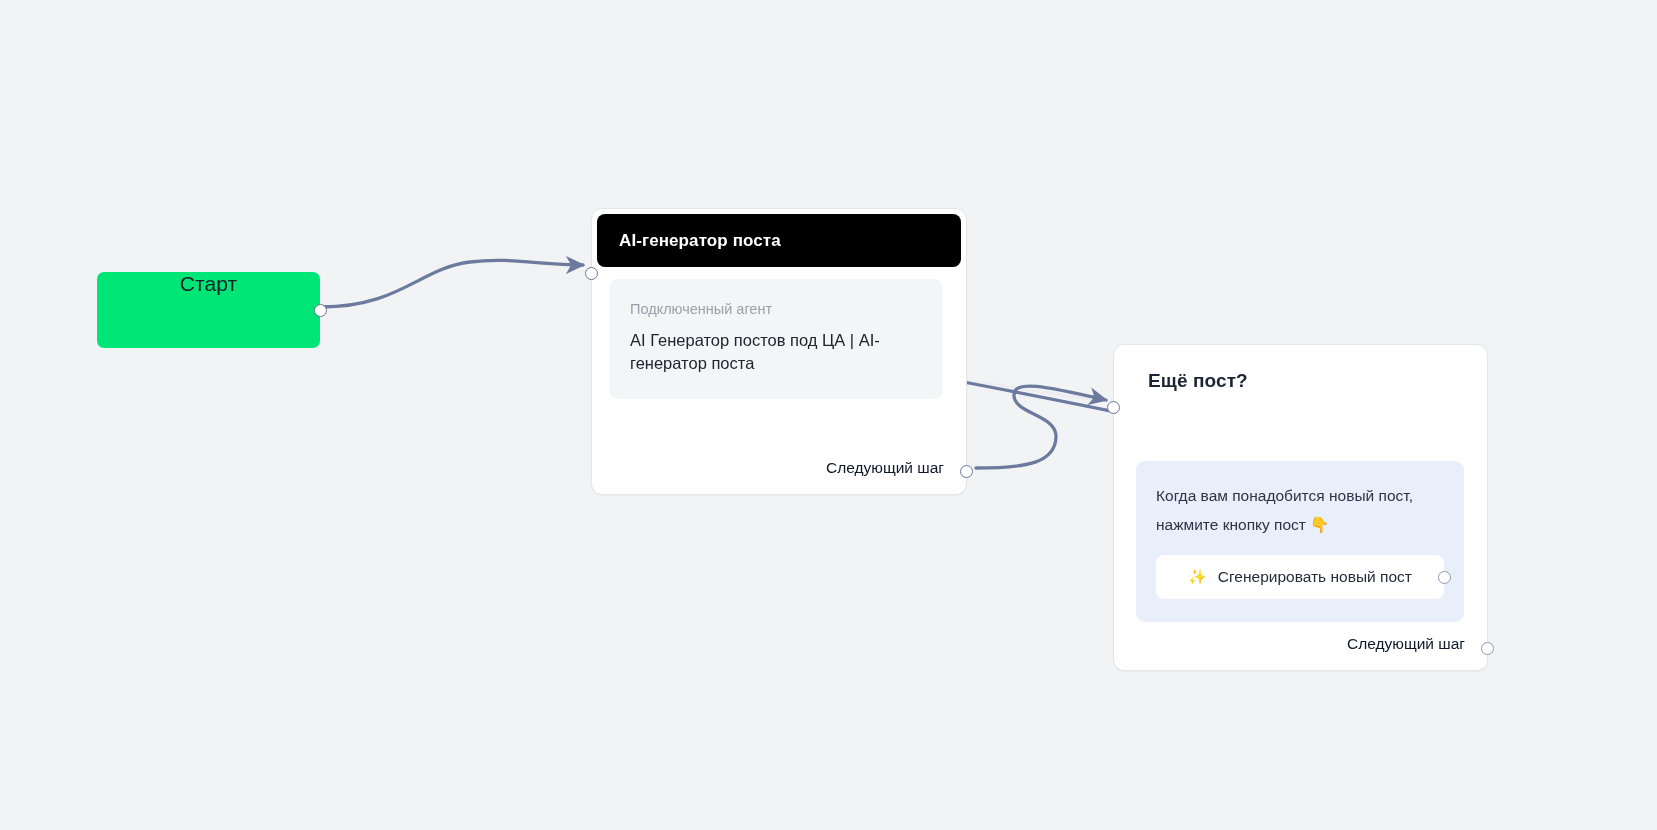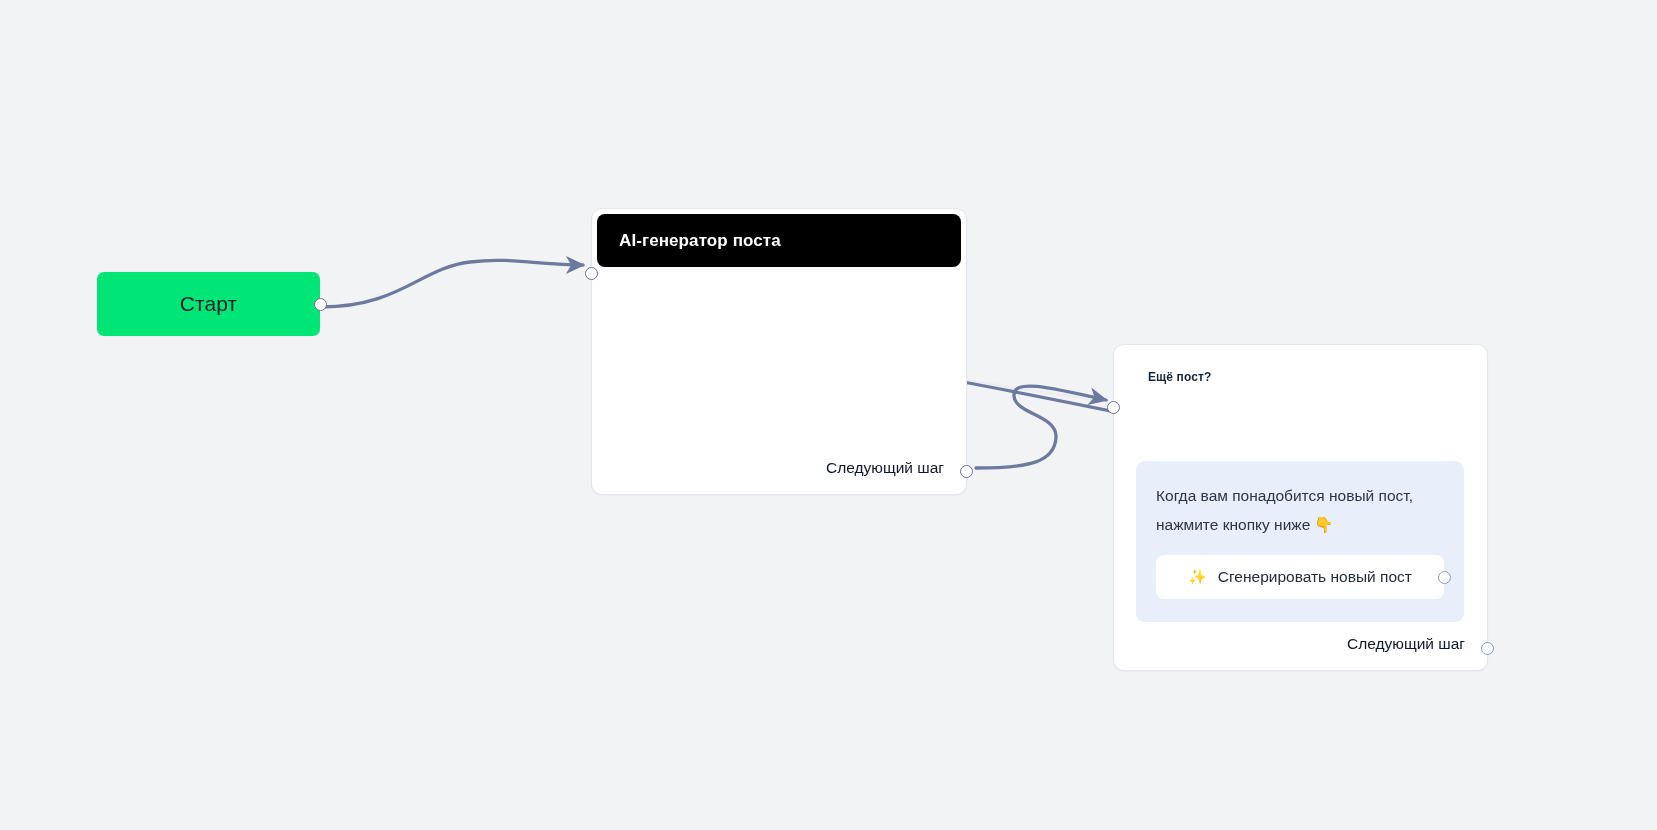--- a/index.html
+++ b/index.html
@@ -37,25 +37,24 @@
   .node {
     position: absolute;
     box-sizing: border-box;
   }
 
   
   .start-node {
     left: 97px;
     top: 272px;
     width: 223px;
-    height: 64px;
+    height: 76px;
     background: #00e676;
     border-radius: 7px;
     display: flex;
-    align-items: center;
     justify-content: center;
   }
   .start-node .start-label {
     font-size: 21px;
     color: #16202b;
     letter-spacing: .1px;
   }
 
   
   .card-node {
@@ -129,21 +128,21 @@
   .ask-node {
     left: 1113px;
     top: 344px;
     width: 375px;
     height: 327px;
   }
   .ask-title {
     position: absolute;
     left: 34px;
     top: 25px;
-    font-size: 12px;
+    font-size: 19px;
     font-weight: 700;
     color: #1b2434;
     letter-spacing: .1px;
   }
   .bubble {
     position: absolute;
     left: 22px;
     top: 68px;
     right: 23px;
     background: #e9eefb;
@@ -225,35 +224,39 @@
   </div>
 
   <div class="node card-node agent-node">
 
     <div class="agent-header">
       <span class="agent-title">AI-генератор поста</span>
     </div>
 
     <span class="handle" style="left:-7px; top:58px;"></span>
 
+    <div class="agent-body">
+      <div class="field-label">Подключенный агент</div>
+      <div class="field-value">AI Генератор постов под ЦА | AI-генератор поста</div>
+    </div>
 
     <span class="next-step">Следующий шаг</span>
     <span class="handle" style="right:-7px; bottom:16px;"></span>
   </div>
 
   <div class="node card-node ask-node">
 
     <span class="ask-title">Ещё пост?</span>
 
     <span class="handle" style="left:-7px; top:56px;"></span>
 
     <div class="bubble">
       <div class="bubble-text">
         <span>Когда вам понадобится новый пост,</span><br>
-        <span>нажмите кнопку ниже</span>
+        <span>нажмите кнопку пост</span>
         <span class="emoji">👇</span>
       </div>
 
       <div class="bubble-button">
         <span class="spark">✨</span>
         <span>Сгенерировать новый пост</span>
         <span class="handle light" style="right:-7px; top:50%; margin-top:-6.5px;"></span>
       </div>
     </div>
 

